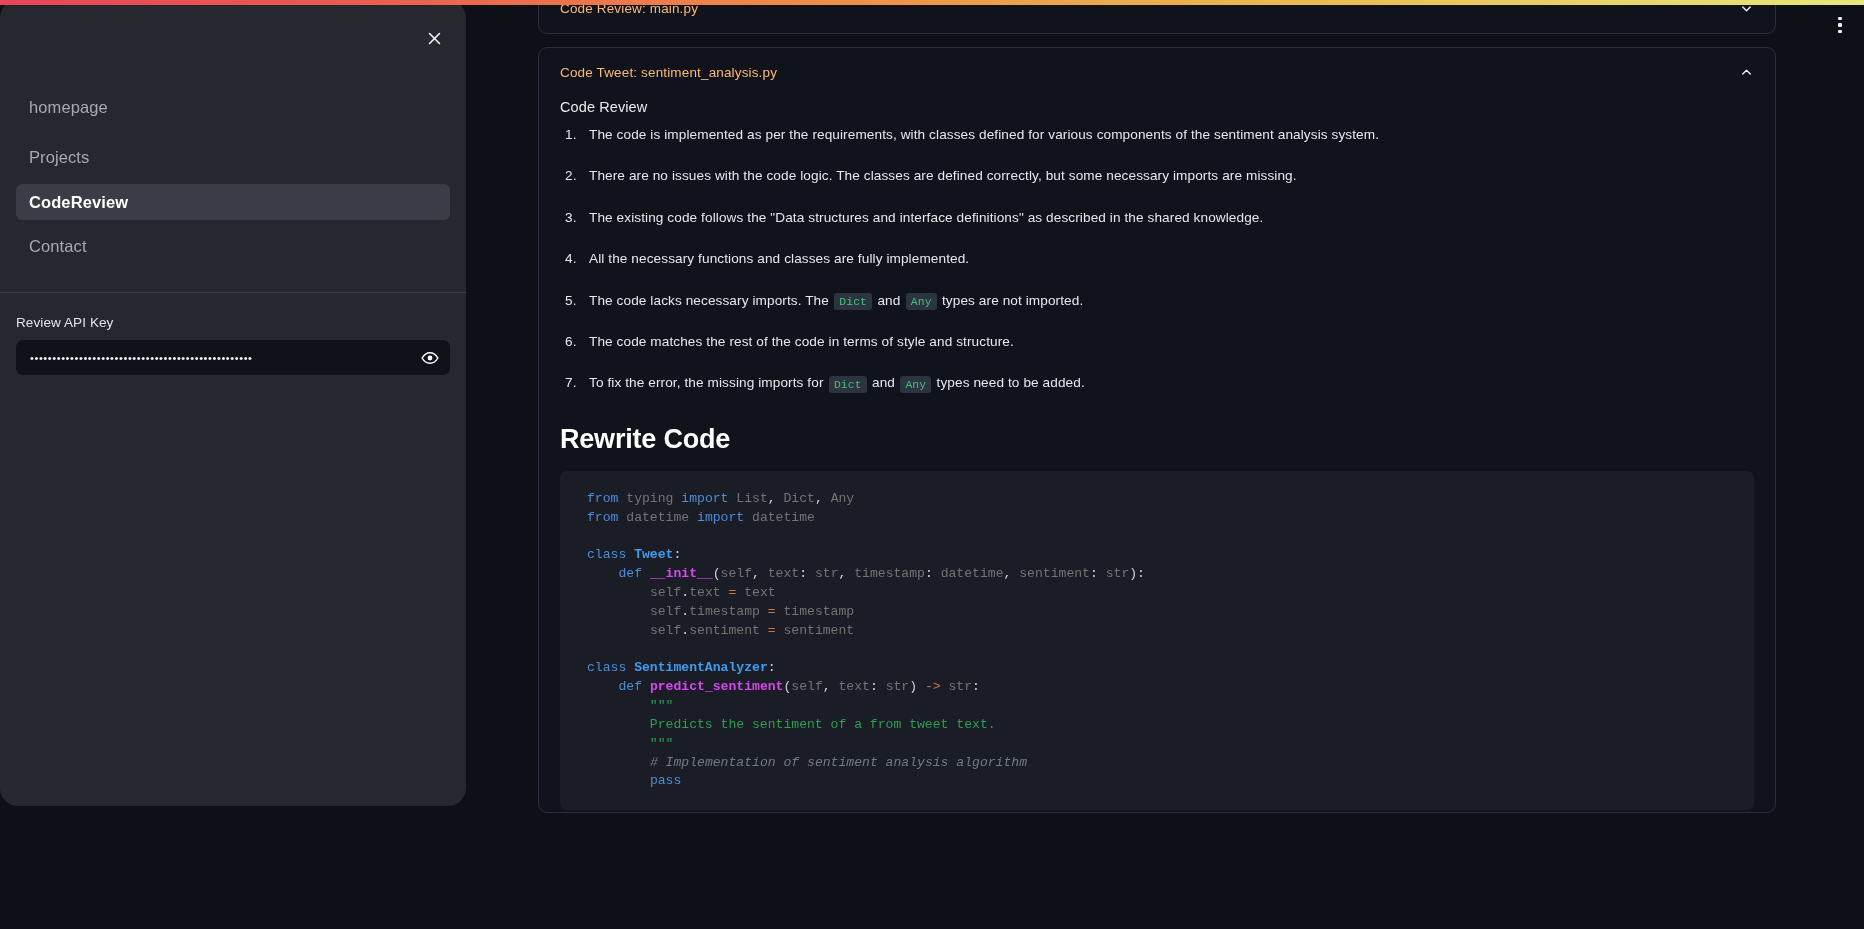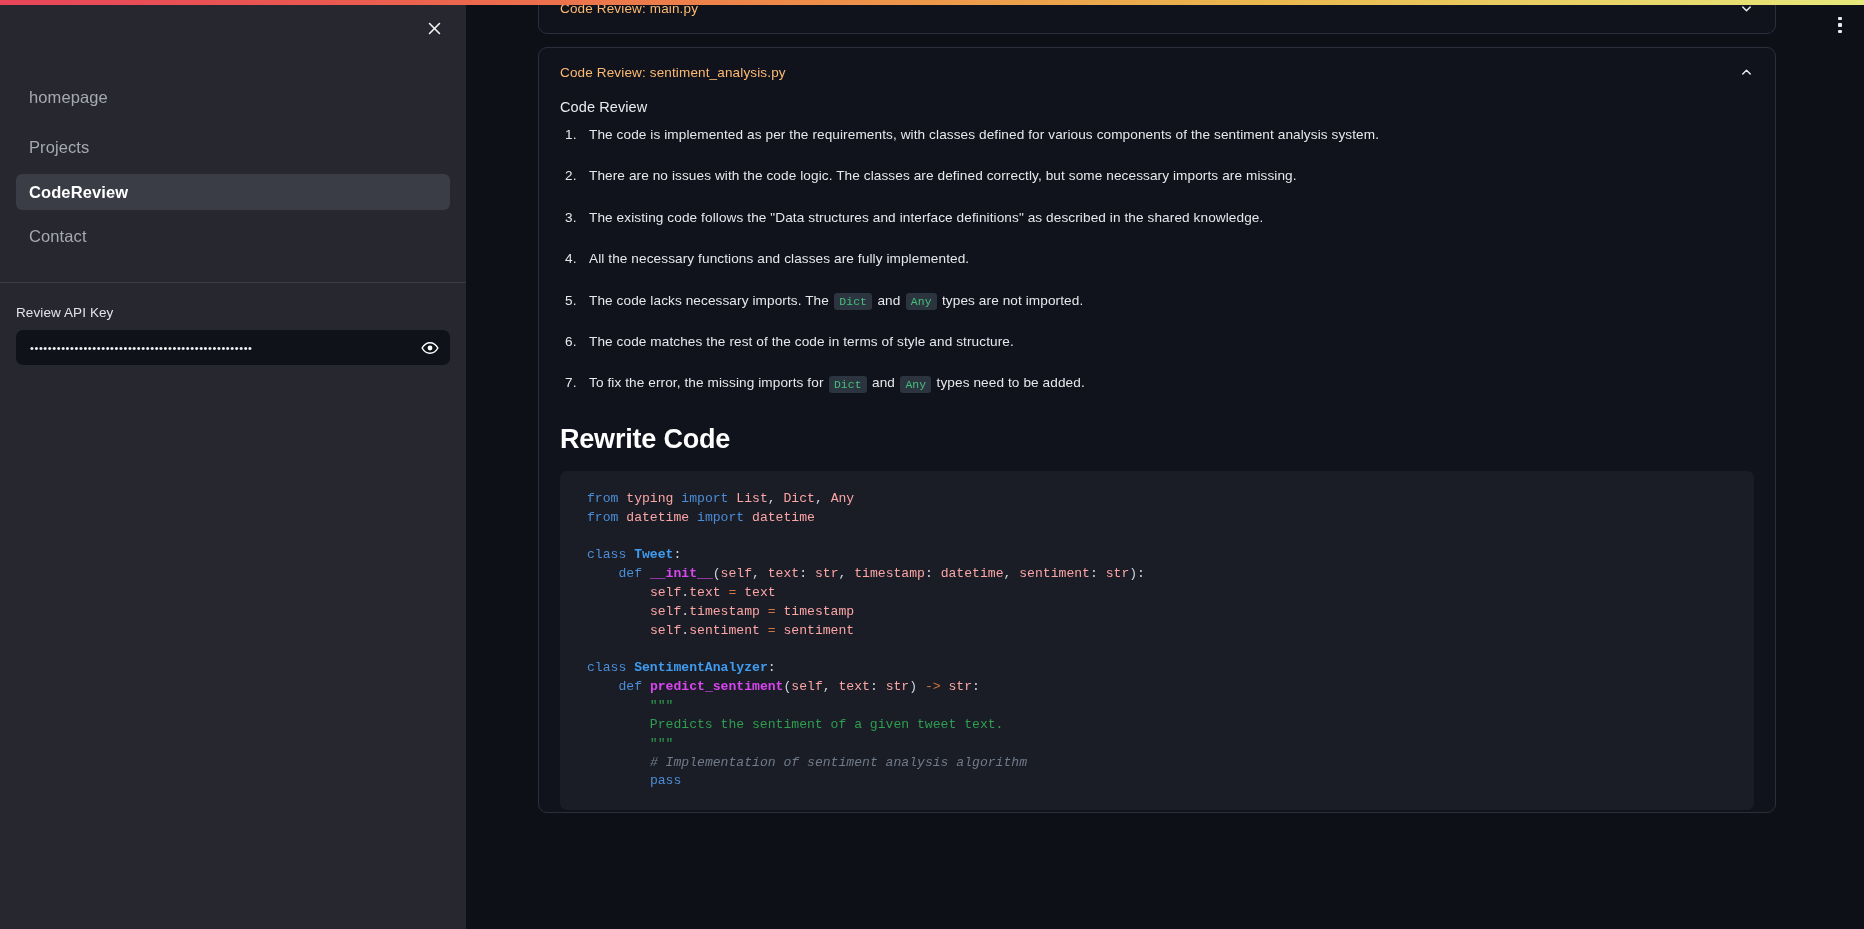--- a/index.html
+++ b/index.html
@@ -26,25 +26,26 @@
     top: 0; left: 0;
     width: 1864px;
     height: 5px;
     background: linear-gradient(90deg, #e8455a 0%, #ea5a50 18%, #ee8a49 42%, #eab84f 68%, #e6e87c 100%);
     z-index: 50;
   }
 
   
   .sidebar {
     width: 466px;
-    height: 929px;
+    height: 806px;
     background: #26272f;
     flex: 0 0 466px;
     position: relative;
-    padding-top: 5px;
+    padding-top: 15px;
+    border-radius: 18px;
   }
 
   .sidebar-close-row {
     height: 46px;
     display: flex;
     align-items: center;
     justify-content: flex-end;
     padding-right: 19px;
   }
 
@@ -269,21 +270,21 @@
     white-space: pre;
     overflow: hidden;
   }
 
   .tk-kw   { color: #4b8dd6; }
   .tk-cls  { color: #3f9cf0; font-weight: bold; }
   .tk-fn   { color: #d946ef; font-weight: bold; }
   .tk-op   { color: #d0753f; }
   .tk-str  { color: #2e9e4f; }
   .tk-com  { color: #717a8a; font-style: italic; }
-  .tk-txt  { color: #fca5a5; }
+  .tk-txt  { color: #737373; }
 </style>
 </head>
 <body>
 
 <div id="app">
 
   <div class="topbar-gradient"></div>
 
   <aside class="sidebar">
 
@@ -347,21 +348,21 @@
           <div class="chev">
             <svg width="15" height="15" viewBox="0 0 24 24" fill="none" stroke="currentColor" stroke-width="2.3" stroke-linecap="round" stroke-linejoin="round">
               <polyline points="6 9.5 12 15.5 18 9.5"></polyline>
             </svg>
           </div>
         </div>
       </section>
 
       <section class="card">
         <div class="card-header">
-          <div class="card-title">Code Review: sentiment_analysis.py</div>
+          <div class="card-title">Code Tweet: sentiment_analysis.py</div>
           <div class="chev">
             <svg width="15" height="15" viewBox="0 0 24 24" fill="none" stroke="currentColor" stroke-width="2.3" stroke-linecap="round" stroke-linejoin="round">
               <polyline points="6 14.5 12 8.5 18 14.5"></polyline>
             </svg>
           </div>
         </div>
 
         <div class="card-body">
           <div class="review-heading">Code Review</div>
 
@@ -382,21 +383,21 @@
 
 <span class="tk-kw">class</span> <span class="tk-cls">Tweet</span>:
     <span class="tk-kw">def</span> <span class="tk-fn">__init__</span>(<span class="tk-txt">self</span>, <span class="tk-txt">text</span>: <span class="tk-txt">str</span>, <span class="tk-txt">timestamp</span>: <span class="tk-txt">datetime</span>, <span class="tk-txt">sentiment</span>: <span class="tk-txt">str</span>):
         <span class="tk-txt">self</span>.<span class="tk-txt">text</span> <span class="tk-op">=</span> <span class="tk-txt">text</span>
         <span class="tk-txt">self</span>.<span class="tk-txt">timestamp</span> <span class="tk-op">=</span> <span class="tk-txt">timestamp</span>
         <span class="tk-txt">self</span>.<span class="tk-txt">sentiment</span> <span class="tk-op">=</span> <span class="tk-txt">sentiment</span>
 
 <span class="tk-kw">class</span> <span class="tk-cls">SentimentAnalyzer</span>:
     <span class="tk-kw">def</span> <span class="tk-fn">predict_sentiment</span>(<span class="tk-txt">self</span>, <span class="tk-txt">text</span>: <span class="tk-txt">str</span>) <span class="tk-op">-&gt;</span> <span class="tk-txt">str</span>:
 <span class="tk-str">        """</span>
-<span class="tk-str">        Predicts the sentiment of a given tweet text.</span>
+<span class="tk-str">        Predicts the sentiment of a from tweet text.</span>
 <span class="tk-str">        """</span>
         <span class="tk-com"># Implementation of sentiment analysis algorithm</span>
         <span class="tk-kw">pass</span></pre>
         </div>
       </section>
 
     </div>
   </main>
 </div>
 

